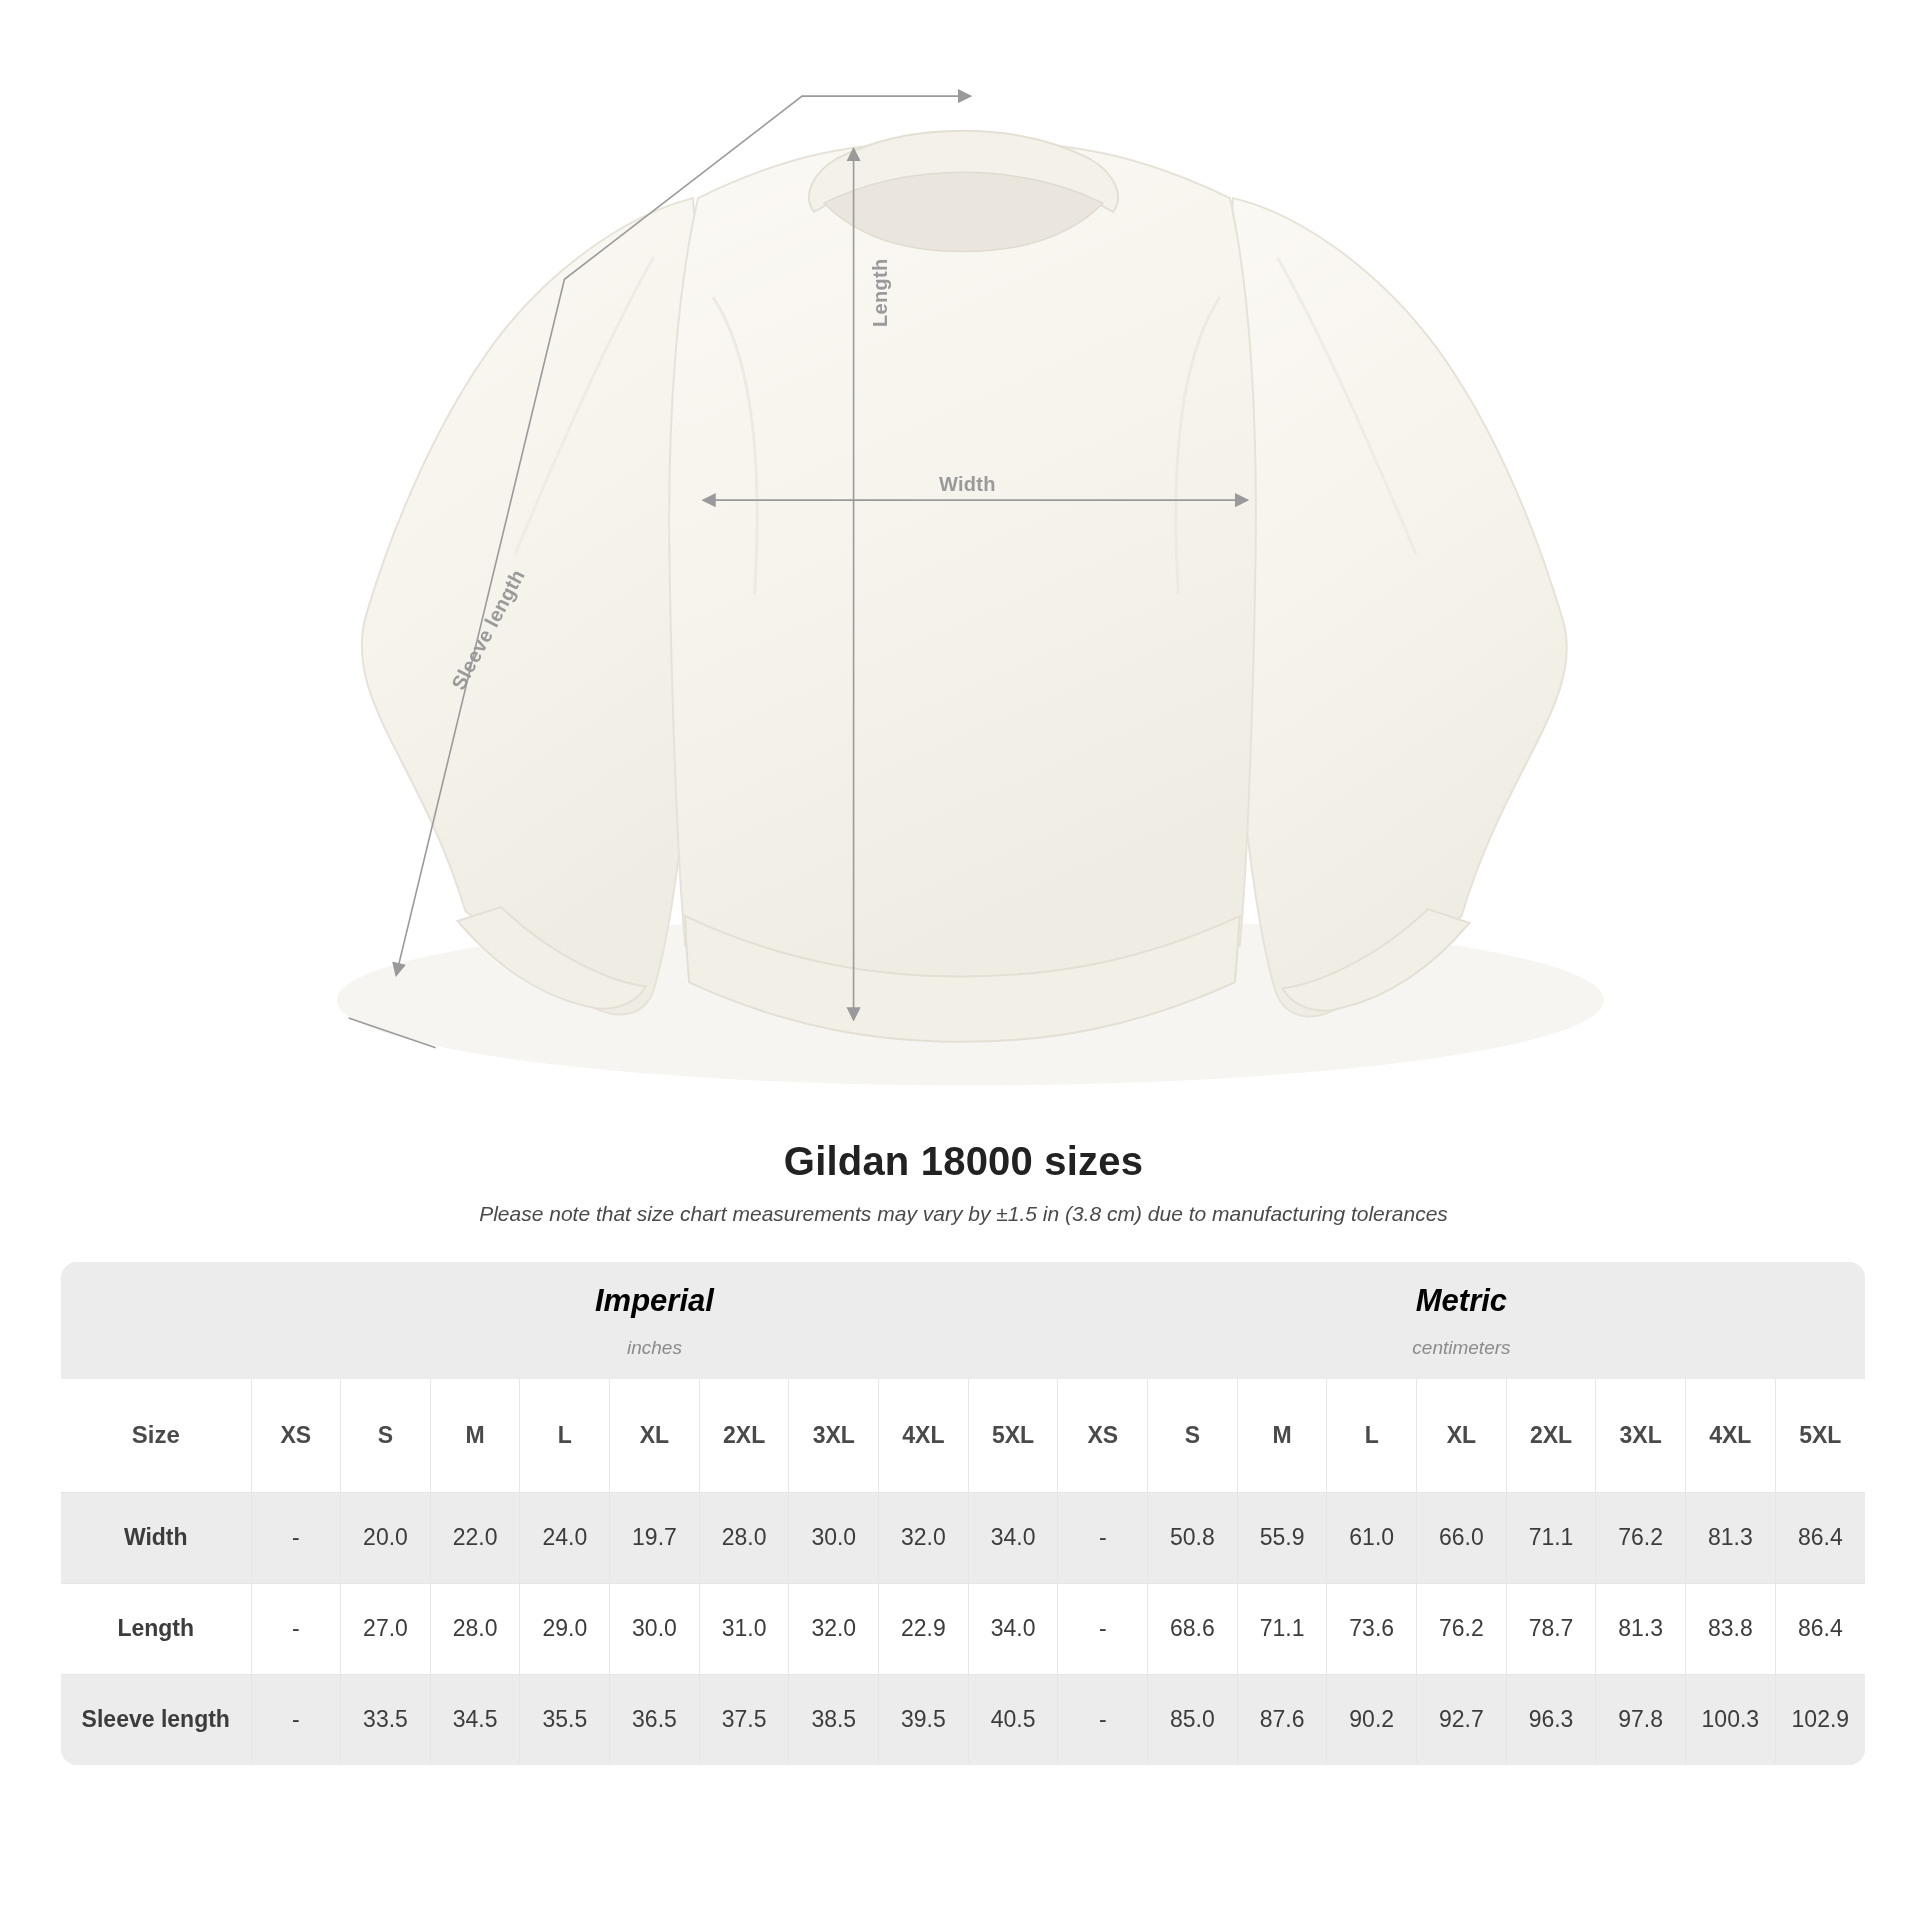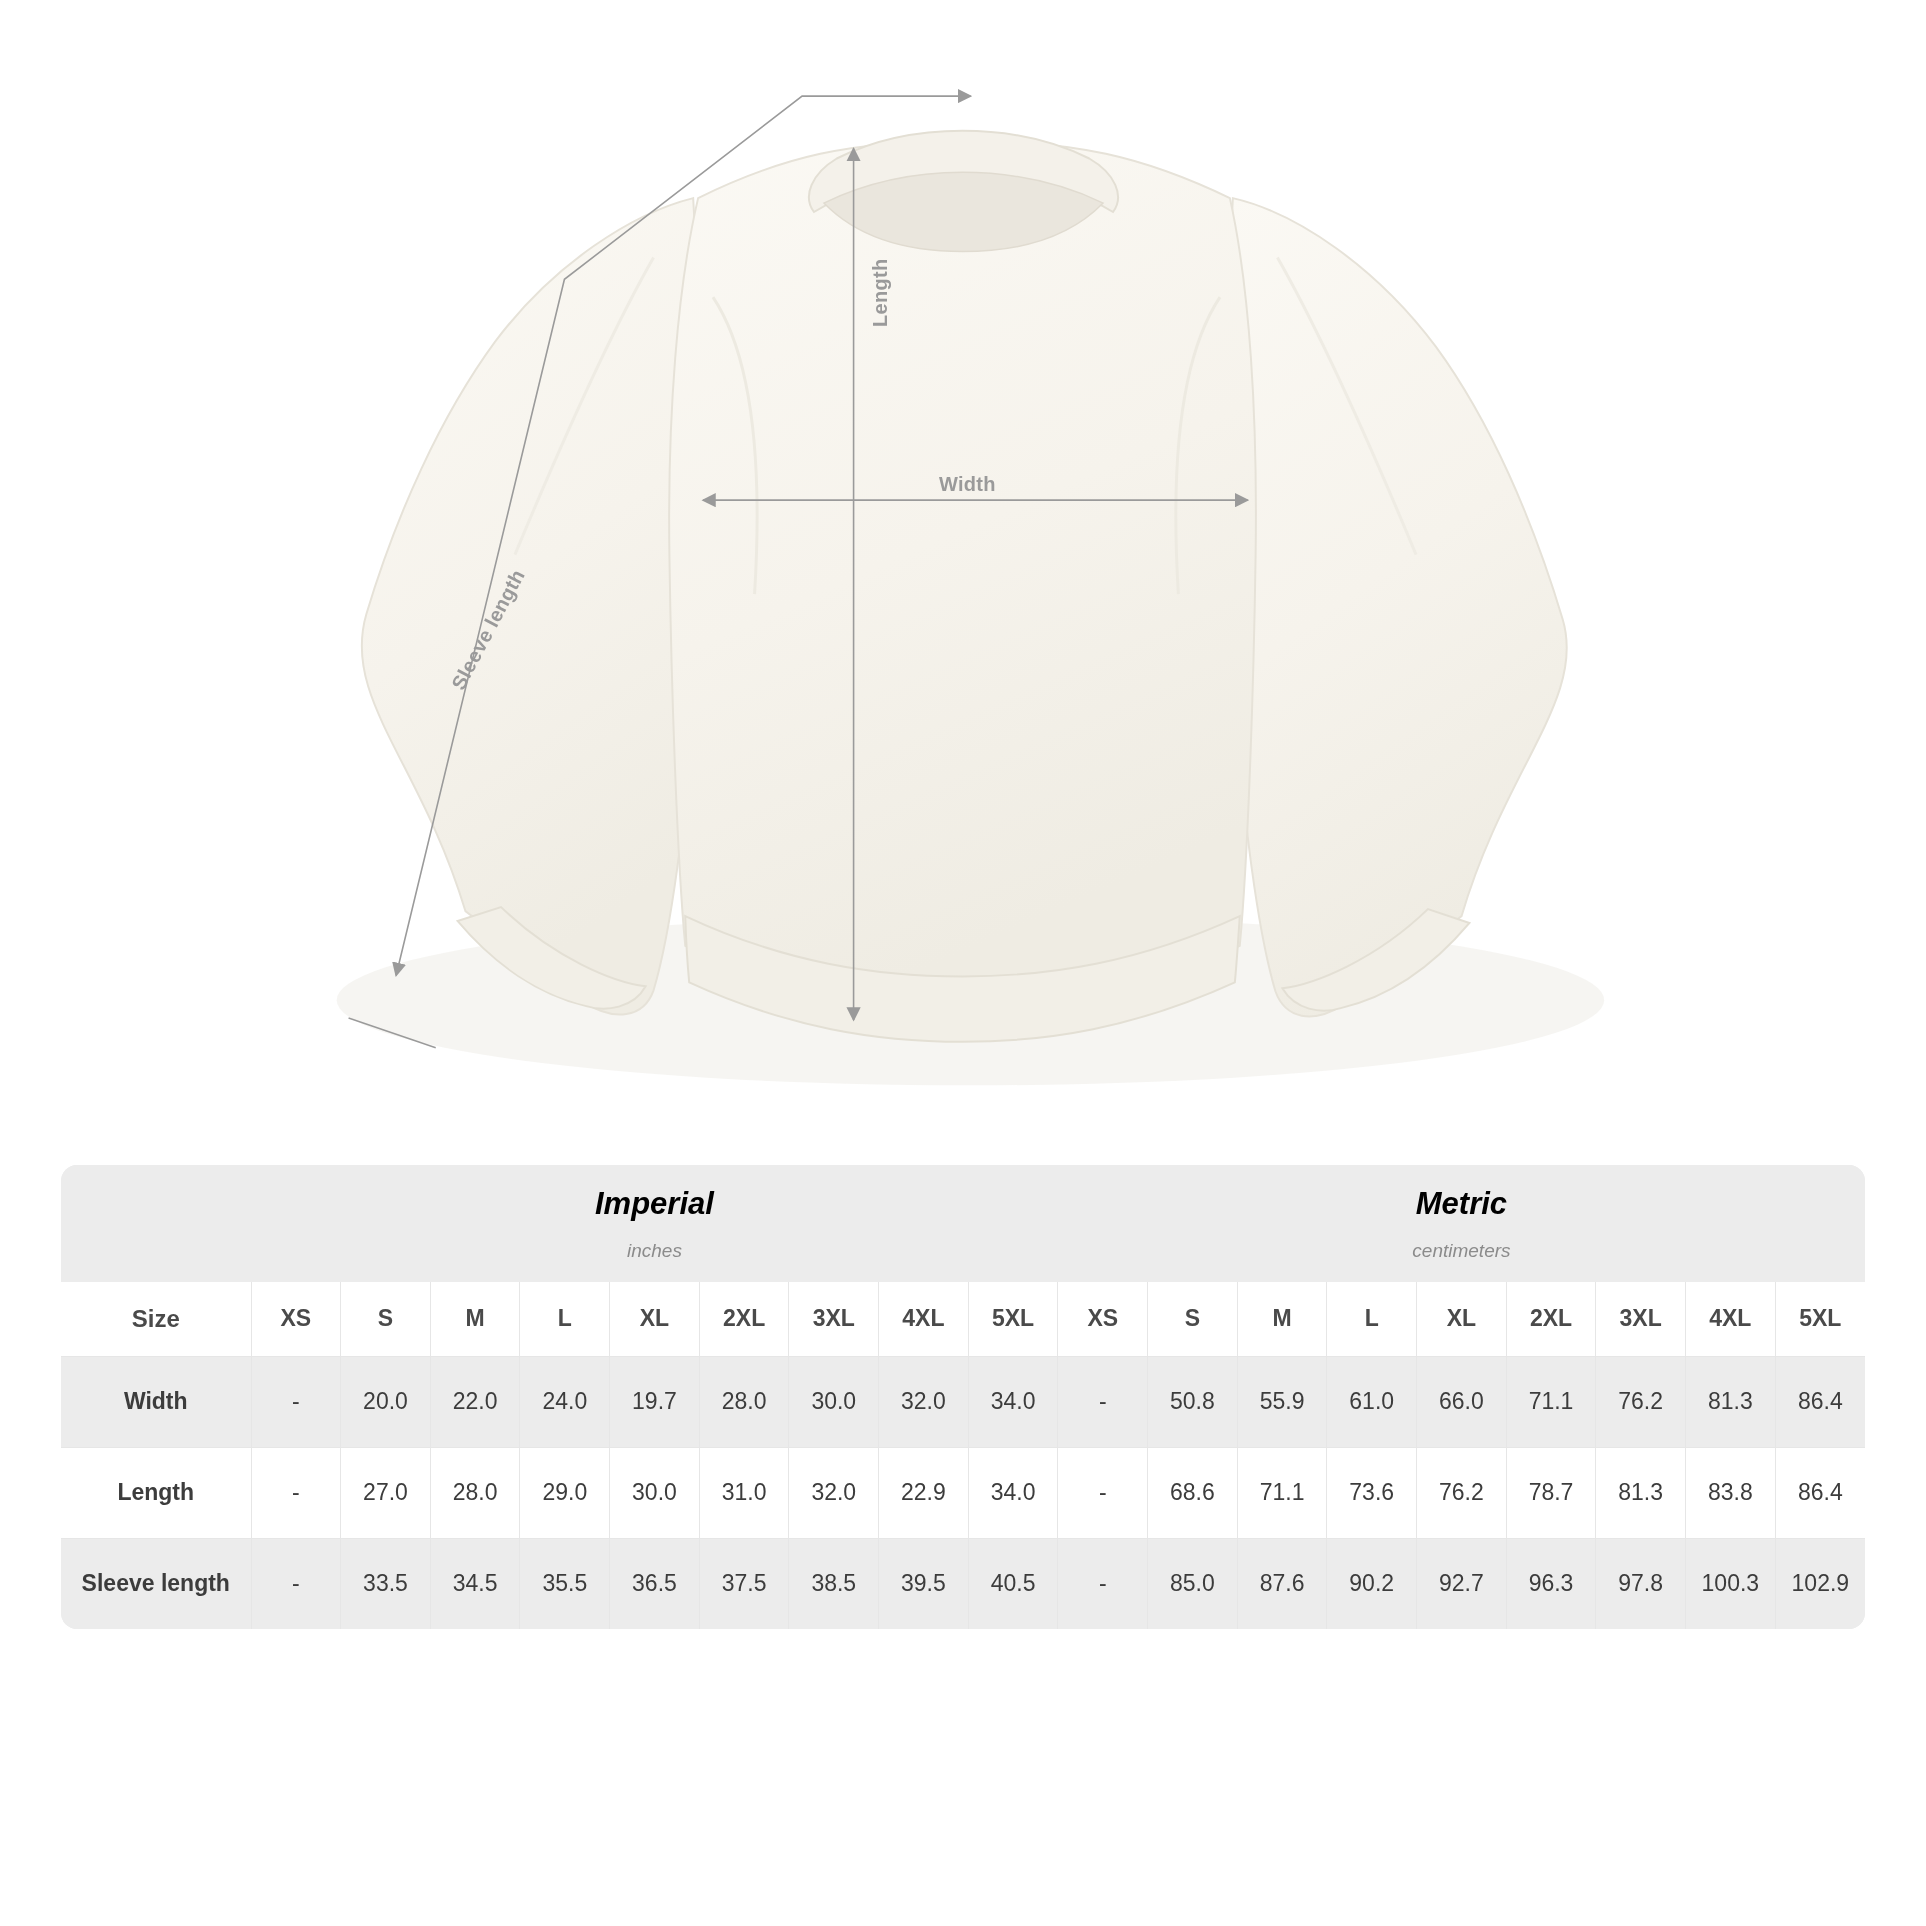--- a/index.html
+++ b/index.html
@@ -101,21 +101,21 @@
     font-style: italic;
     color: #000000;
   }
   .unit-sub {
     font-size: 19px;
     font-style: italic;
     color: #8b8b8b;
     margin-top: 18px;
   }
   .head-row td {
-    height: 74px;
+    height: 113px;
     background: #ffffff;
     font-size: 23px;
     font-weight: bold;
     color: #4a4a4a;
     border-right: 1px solid #e6e6e6;
   }
   .head-row td:last-child { border-right: none; }
   .head-row td.size-label-cell {
     background: #ffffff;
     font-size: 24px;
@@ -223,20 +223,24 @@
       <path d="M980 97 L 810 97 L 570 282 L 400 985" fill="none" stroke="#9a9a9a" stroke-width="1.6" marker-start="url(#arrowStart)" marker-end="url(#arrowEnd)"></path>
 
       <line x1="352" y1="1028" x2="440" y2="1058" stroke="#9a9a9a" stroke-width="1.4"></line>
     </svg>
 
     <div class="dim-label length">Length</div>
     <div class="dim-label width">Width</div>
     <div class="dim-label sleeve">Sleeve length</div>
   </div>
 
+  <div class="title-block">
+    <div class="chart-title">Gildan 18000 sizes</div>
+    <div class="chart-note">Please note that size chart measurements may vary by ±1.5 in (3.8 cm) due to manufacturing tolerances</div>
+  </div>
 
   <div class="table-wrap">
     <table class="size-table">
       <colgroup>
         <col class="col-size">
         <col>
           <col>
           <col>
           <col>
           <col>

